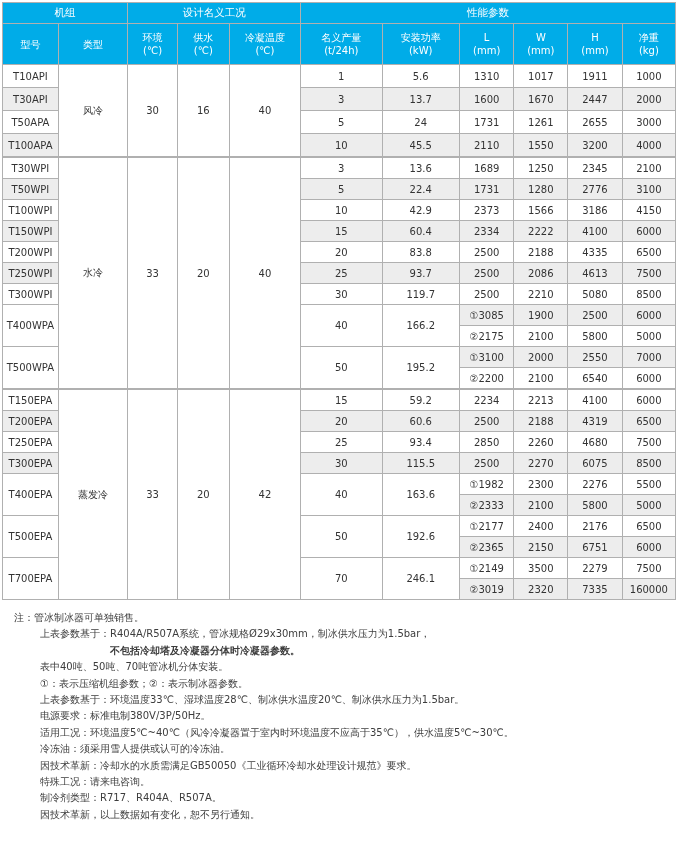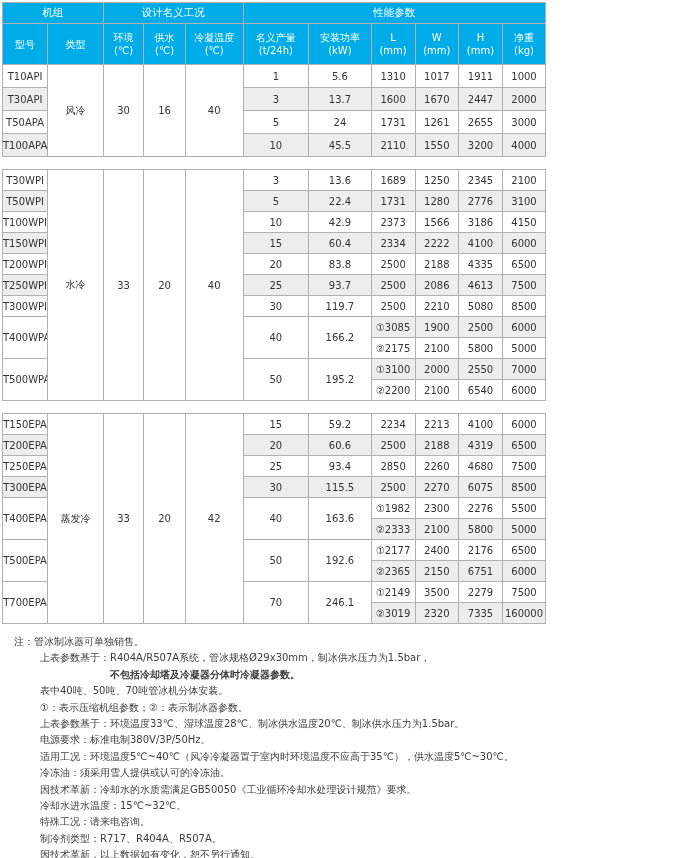--- a/index.html
+++ b/index.html
@@ -7,30 +7,30 @@
     --header-text:#FFFFFF;
     --stripe:#EDEDED;
     --grid:#B0B0B0;
     --outer:#8F8F8F;
     --text:#333333;
     --note-text:#3C3C3C;
   }
   html,body{margin:0;padding:0;background:#FFFFFF;}
   body{width:678px;font-family:"DejaVu Sans","Liberation Sans",sans-serif;}
   .page{width:674px;padding:2px 2px 0 2px;}
-  table{border-collapse:collapse;table-layout:fixed;width:544px;border:1px solid var(--outer);}
+  table{border-collapse:collapse;table-layout:fixed;width:674px;border:1px solid var(--outer);}
   th,td{border:1px solid var(--grid);text-align:center;vertical-align:middle;
         font-size:10px;color:var(--text);padding:0;overflow:hidden;white-space:nowrap;}
   
   .hdr th{background:var(--header-bg);color:var(--header-text);font-weight:normal;}
   .hdr .grp{height:20px;font-size:10.5px;}
   .hdr .sub{height:40px;}
   .hdr .sub div{line-height:13px;}
   
-  .block{margin-top:12px;}
+  .block{margin-top:0;}
   .block.b0{margin-top:-1px;}
   .b0 td{height:22px;}
   .b1 td,.b2 td{height:20px;}
   td.white{background:#FFFFFF;}
   td.shade{background:var(--stripe);}
   
   .notes{padding:10px 0 8px 12px;font-size:10px;color:var(--note-text);line-height:16.4px;}
   .note-line{white-space:nowrap;}
   .note-line.ind1{padding-left:26px;}
   .note-line.ind2{padding-left:96px;font-weight:bold;}
@@ -384,18 +384,17 @@
       <div class="note-line ind0">注：管冰制冰器可单独销售。</div>
       <div class="note-line ind1">上表参数基于：R404A/R507A系统，管冰规格Ø29x30mm，制冰供水压力为1.5bar，</div>
       <div class="note-line ind2">不包括冷却塔及冷凝器分体时冷凝器参数。</div>
       <div class="note-line ind1">表中40吨、50吨、70吨管冰机分体安装。</div>
       <div class="note-line ind1">①：表示压缩机组参数；②：表示制冰器参数。</div>
       <div class="note-line ind1">上表参数基于：环境温度33℃、湿球温度28℃、制冰供水温度20℃、制冰供水压力为1.5bar。</div>
       <div class="note-line ind1">电源要求：标准电制380V/3P/50Hz。</div>
       <div class="note-line ind1">适用工况：环境温度5℃~40℃（风冷冷凝器置于室内时环境温度不应高于35℃），供水温度5℃~30℃。</div>
       <div class="note-line ind1">冷冻油：须采用雪人提供或认可的冷冻油。</div>
       <div class="note-line ind1">因技术革新：冷却水的水质需满足GB50050《工业循环冷却水处理设计规范》要求。</div>
-      <div class="note-line ind1">冷却水进水温度：15℃~32℃。</div>
       <div class="note-line ind1">特殊工况：请来电咨询。</div>
       <div class="note-line ind1">制冷剂类型：R717、R404A、R507A。</div>
       <div class="note-line ind1">因技术革新，以上数据如有变化，恕不另行通知。</div>
     </div>
 </div>
 
 </body></html>

